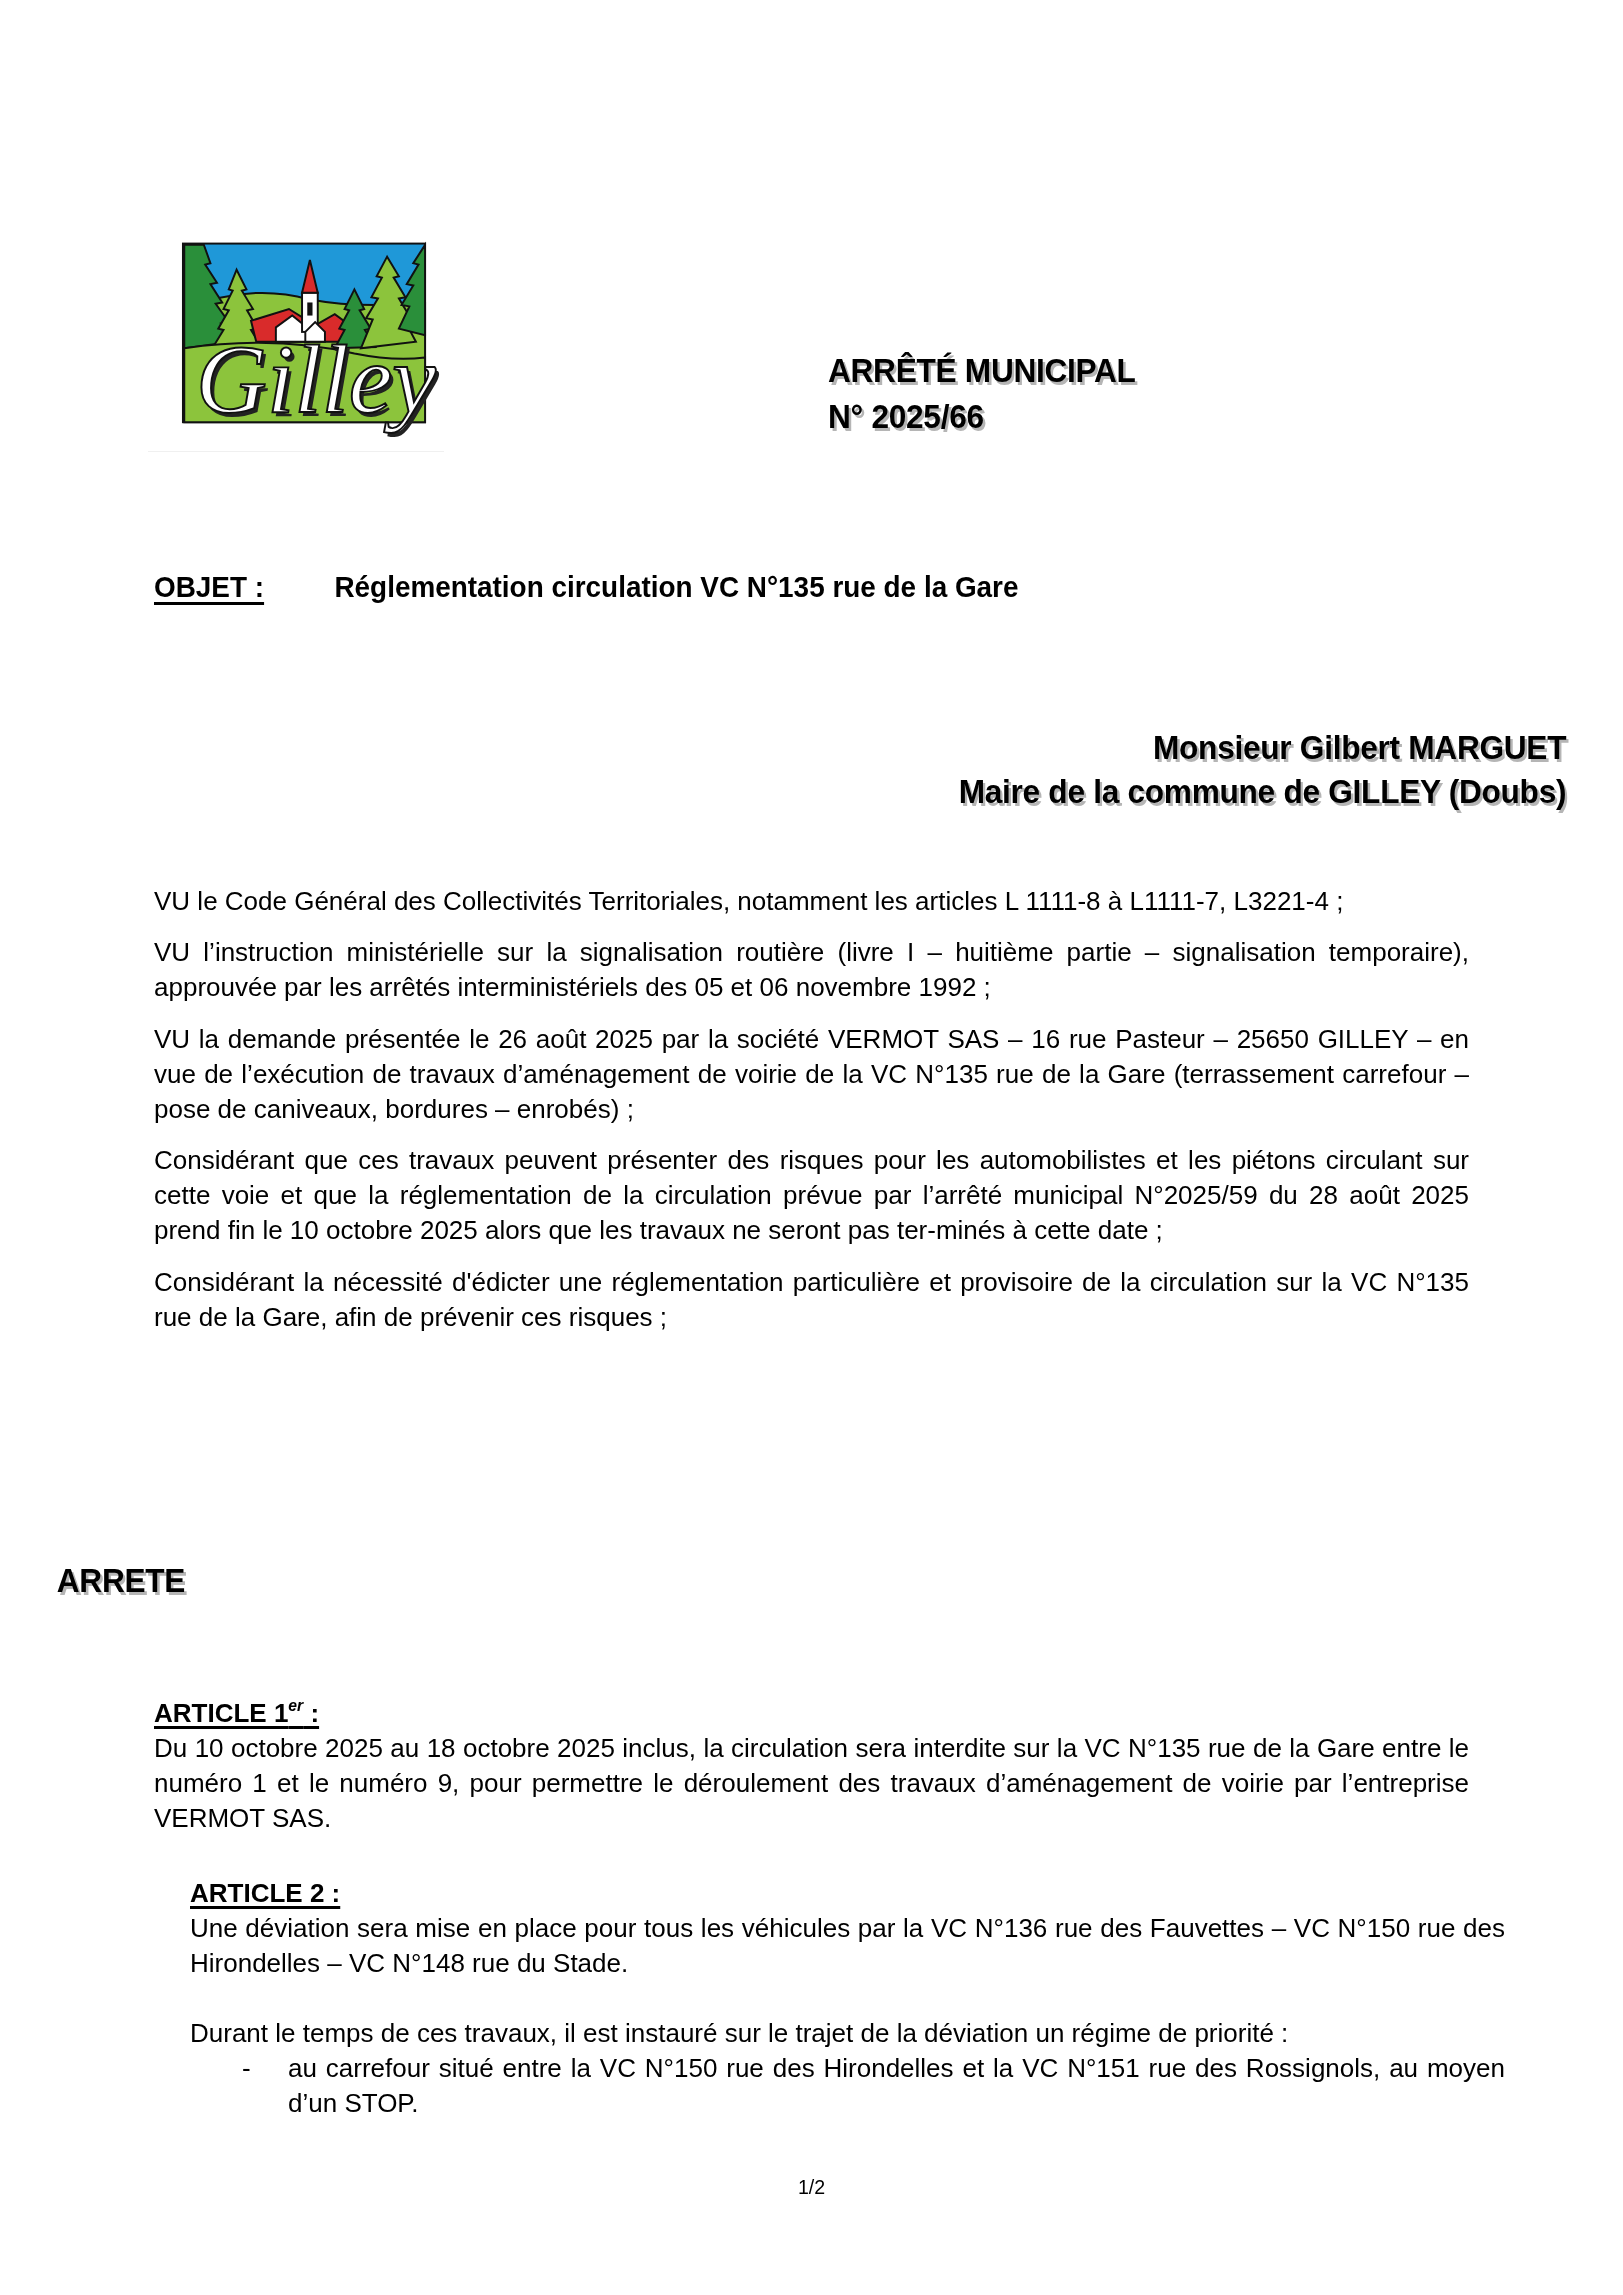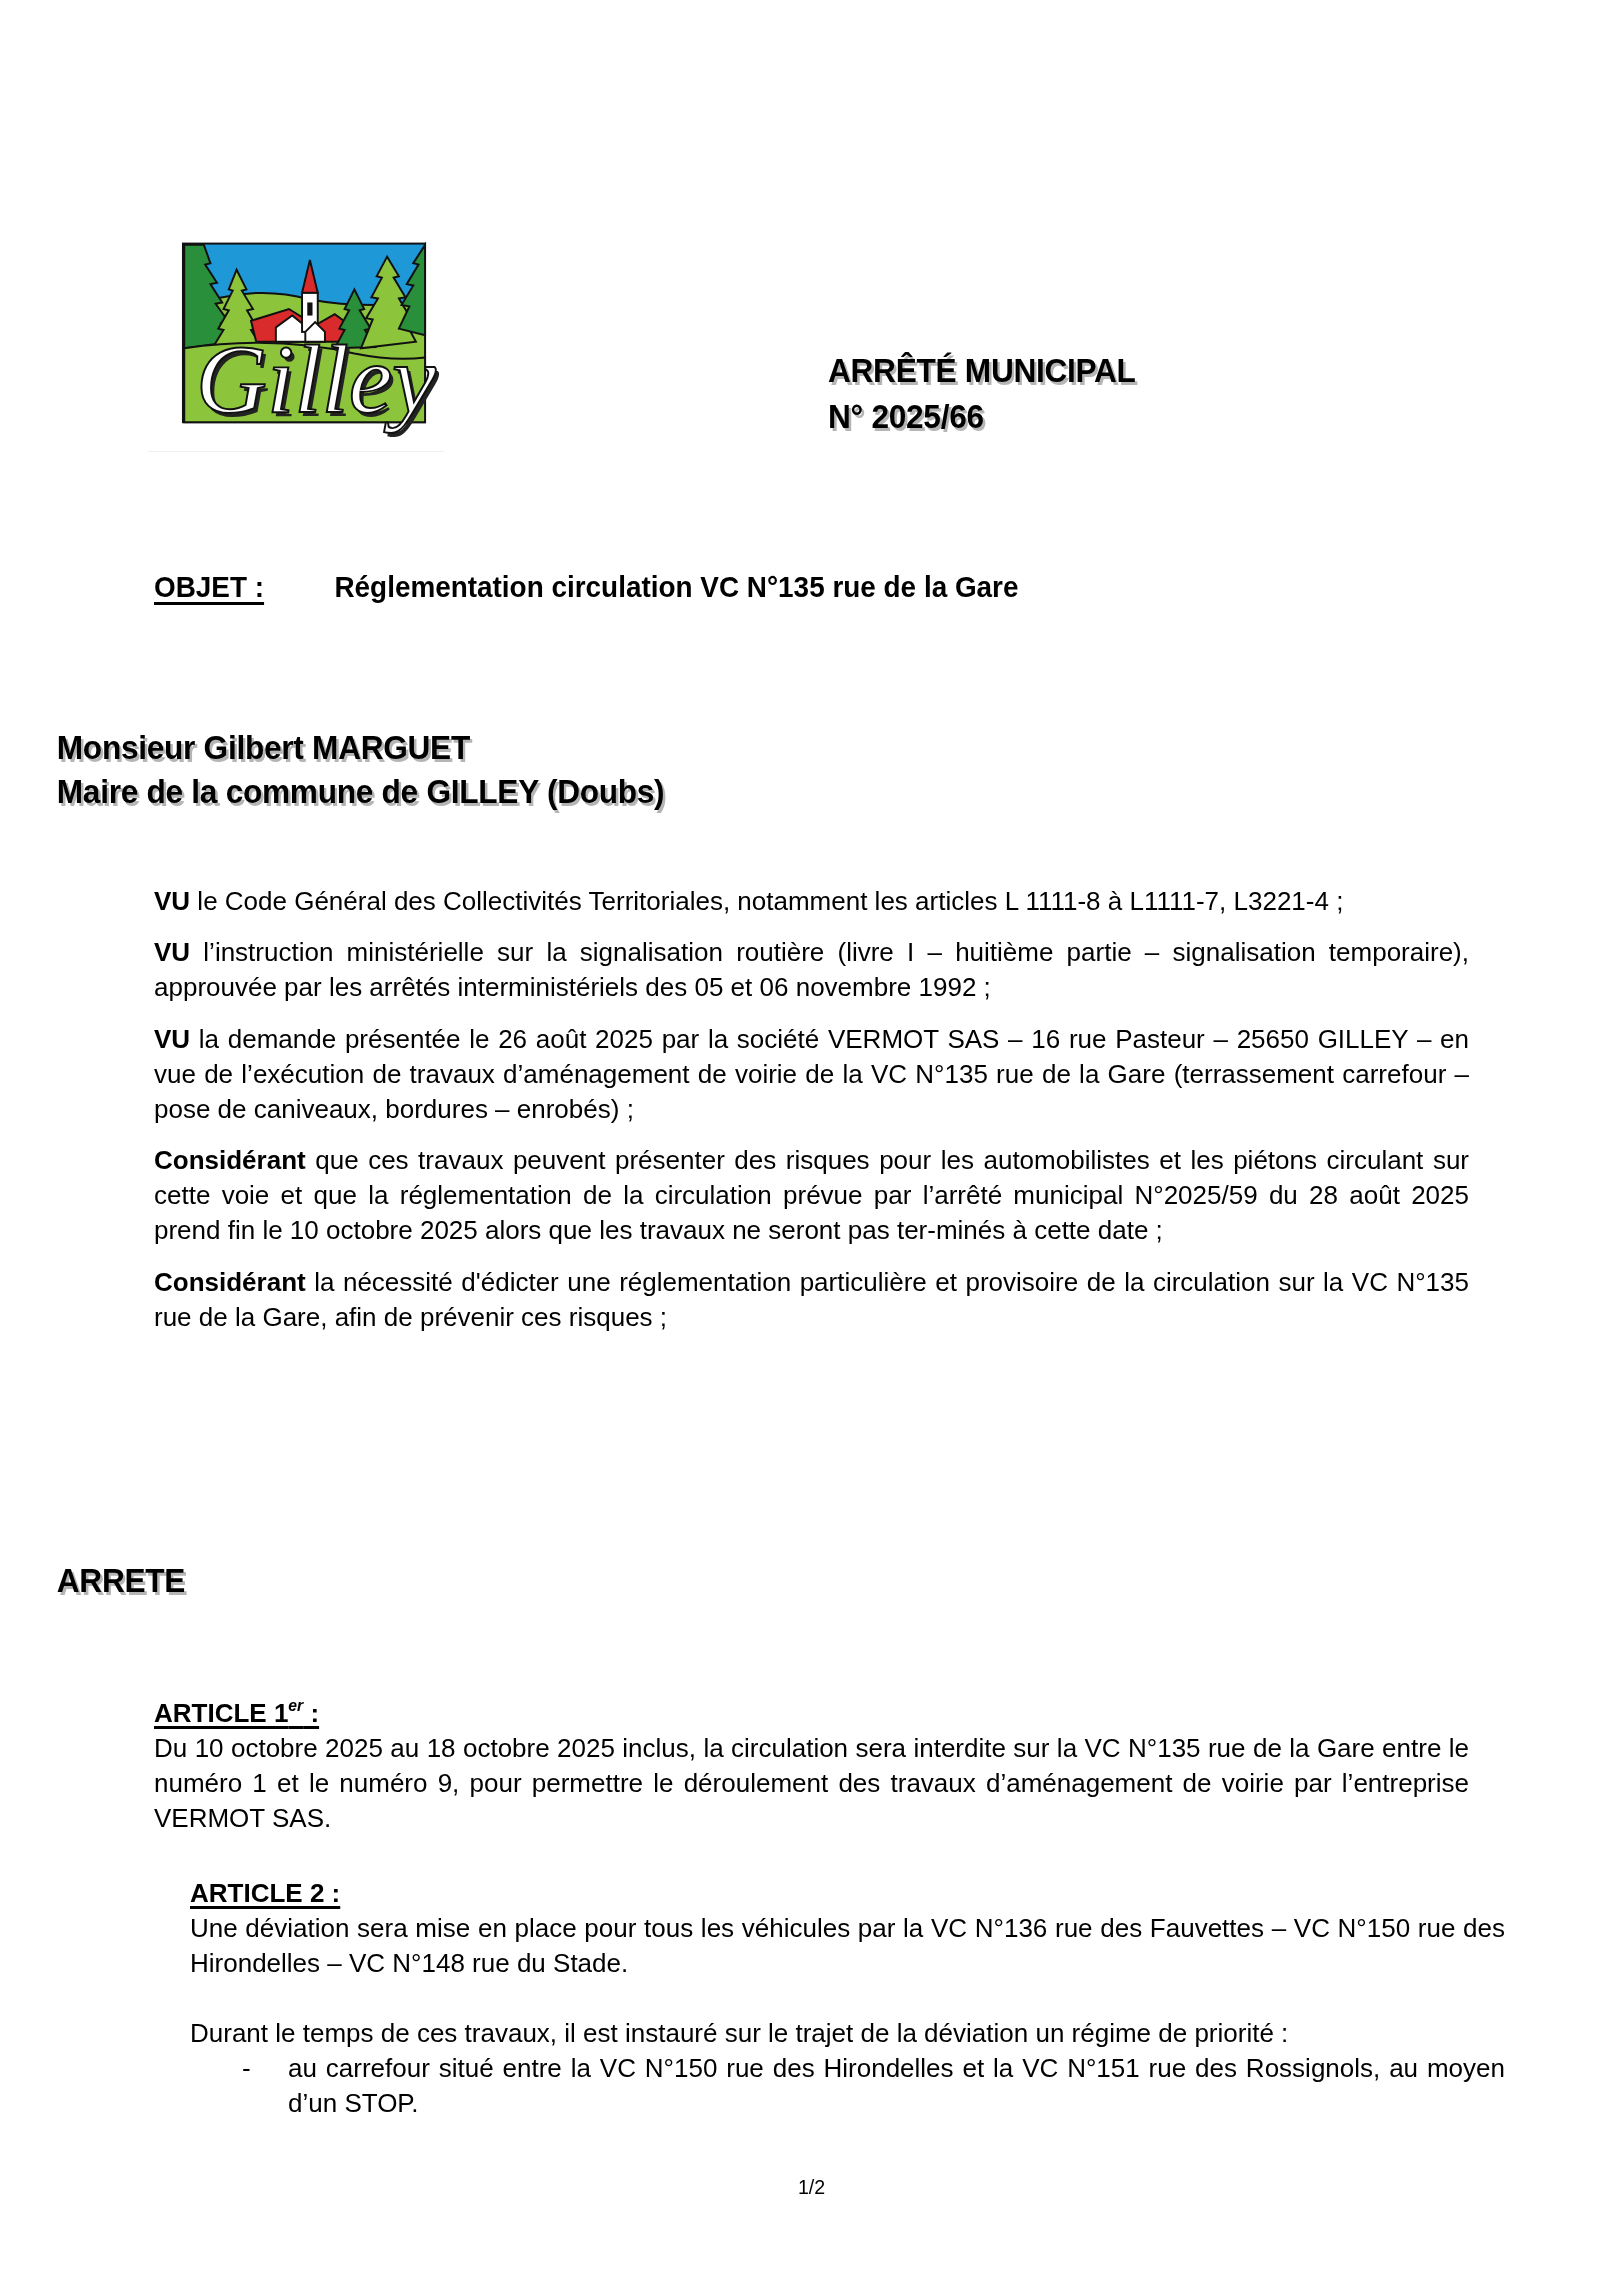--- a/index.html
+++ b/index.html
@@ -8,26 +8,26 @@
 
     .logo { position: absolute; left: 145px; top: 237px; width: 301px; height: 216px; }
     .logo-sep { position: absolute; left: 148px; top: 451px; width: 296px; height: 1.3px; background: #f0f0f0; }
 
     .title-block { position: absolute; left: 828px; top: 347px; }
     .shadow-title { font-weight: bold; font-size: 34px; line-height: 46px; text-shadow: 2.6px 2.6px 0 #b5b5b5; letter-spacing: -0.3px; transform: scaleX(0.93); transform-origin: left; white-space: nowrap; }
 
     .objet { position: absolute; left: 154px; top: 570px; font-size: 30px; font-weight: bold; white-space: nowrap; display: flex; transform: scaleX(0.93); transform-origin: left; }
     .objet .lbl { text-decoration: underline; text-decoration-thickness: 2.6px; text-underline-offset: 5.2px; width: 194px; }
 
-    .mayor { position: absolute; left: 0; width: 1623px; top: 725px; text-align: left; }
+    .mayor { position: absolute; left: 0; width: 1623px; top: 725px; text-align: right; }
     .mayor .shadow-title { transform-origin: center; line-height: 44px; font-size: 34px; }
 
     .body-text { position: absolute; left: 154px; width: 1315px; font-size: 26px; line-height: 35px; text-align: justify; }
     .para { margin-bottom: 16.4px; }
-    .para b { font-weight: bold; }
+    .para b { font-weight: normal; }
 
     .arrete { position: absolute; left: 0; width: 1623px; top: 1557px; text-align: left; }
     .arrete .shadow-title { transform-origin: center; }
 
     .art-head { font-weight: bold; text-decoration: underline; text-decoration-thickness: 2.6px; text-underline-offset: 3.9px; display: inline-block; }
     .art-head sup { font-size: 15.7px; vertical-align: 10.5px; font-style: italic; }
 
     .bullet-row { display: flex; }
     .bullet-row .dash { width: 98px; padding-left: 52px; }
     .bullet-row .txt { flex: 1; text-align: justify; }

